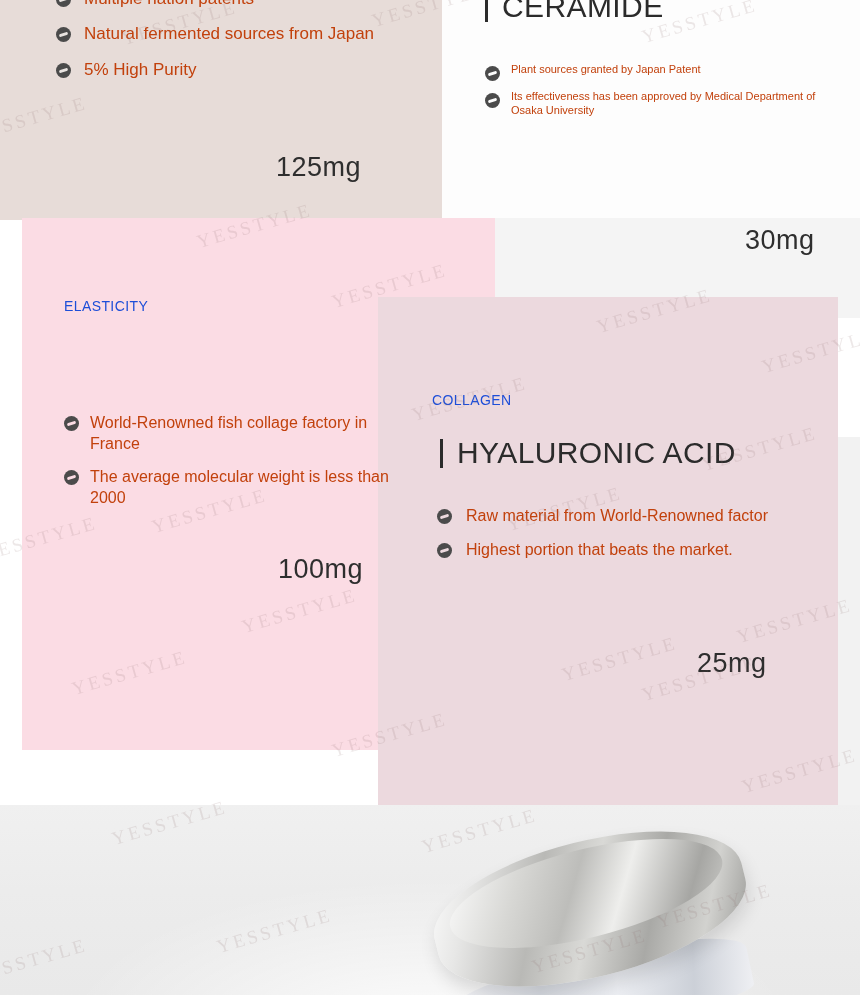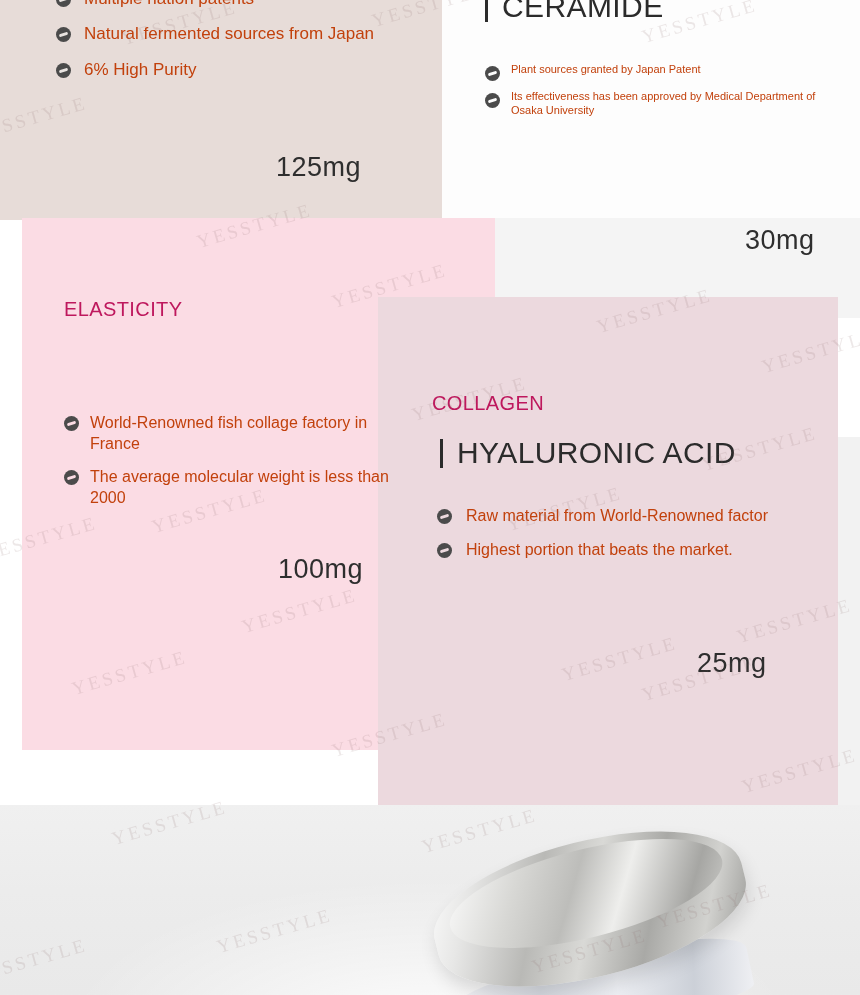--- a/index.html
+++ b/index.html
@@ -175,22 +175,22 @@
     transform: rotate(-18deg);
   }
 
   .mg {
     font-size: 27px;
     color: #2e2e2e;
     letter-spacing: 0.5px;
   }
 
   .eyebrow {
-    font-size: 20px;
-    color: #be185d;
+    font-size: 14px;
+    color: #1d4ed8;
     letter-spacing: 0.4px;
     margin: 0 0 6px 0;
     font-weight: 400;
   }
   .headline {
     font-size: 30px;
     color: #2b2b2b;
     margin: 0;
     font-weight: 400;
     display: flex;
@@ -304,21 +304,21 @@
     <li>
       <span class="bullet-icon"></span>
       <span>Multiple nation patents</span>
     </li>
     <li>
       <span class="bullet-icon"></span>
       <span>Natural fermented sources from Japan</span>
     </li>
     <li>
       <span class="bullet-icon"></span>
-      <span>6% High Purity</span>
+      <span>5% High Purity</span>
     </li>
   </ul>
   <div class="mg" id="purity-mg">125mg</div>
 
   <h2 class="headline" id="ceramide-head">
     <span class="rule"></span>
     <span>CERAMIDE</span>
   </h2>
   <ul class="bullet-list" id="ceramide-list">
     <li>

